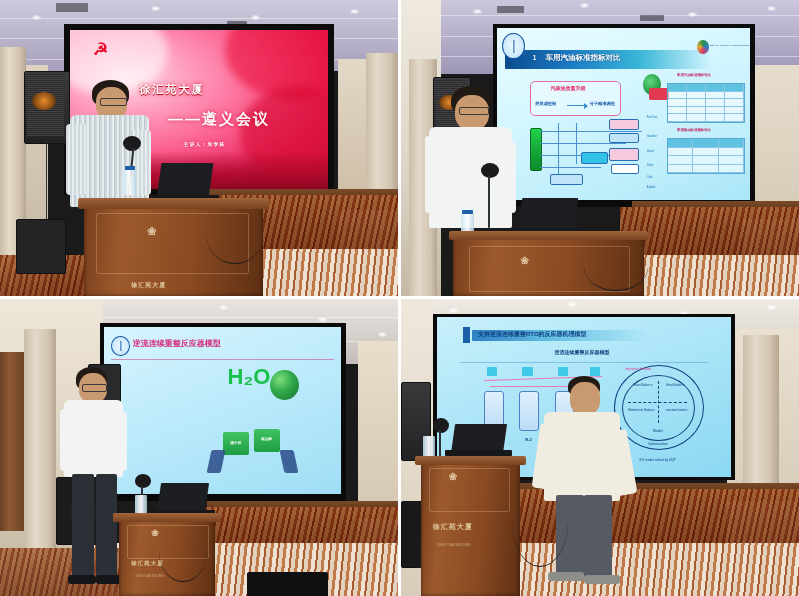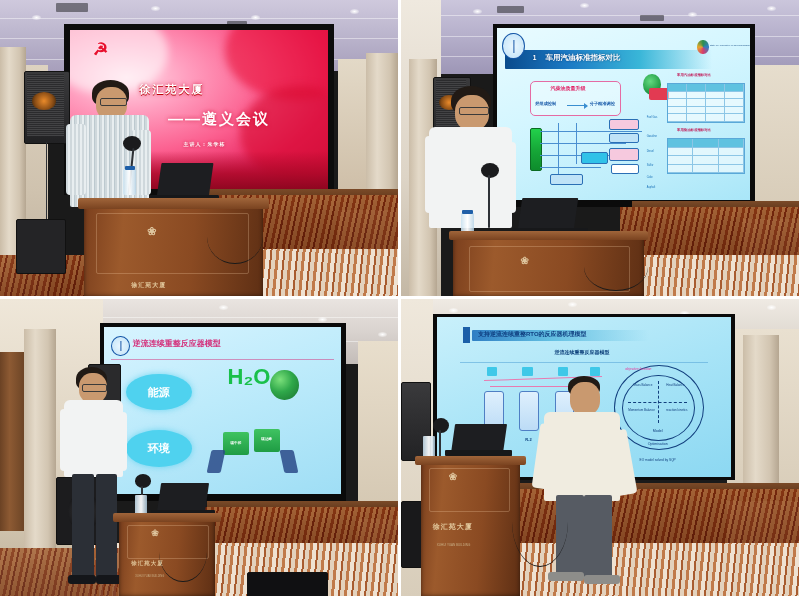--- a/index.html
+++ b/index.html
@@ -396,26 +396,20 @@
       <div class="wall" style="left:90%;top:14%;width:10%;height:86%;
             background:linear-gradient(180deg,#e8decc 0%,#cbbda6 100%)"></div>
 
       <div class="led-frame" style="left:25%;top:8%;width:62%;height:60%;background:#0a0a0a;"></div>
       <div class="led" style="left:26.2%;top:9.5%;width:59.6%;height:56%;">
         <div class="slide-cyan2">
           <div class="logo-circ" style="left:3%;top:5%;width:7%;height:11%"></div>
           <div class="cy-sub2" style="left:12%;top:6.5%;font-size:8px;color:#d4307b;">逆流连续重整反应器模型</div>
           <div class="fs-line" style="left:3%;top:19%;width:94%;height:.8px;background:#d4307b;opacity:.5"></div>
 
-          <div class="oval" style="left:9%;top:28%;width:28%;height:22%">
-            <span style="font-size:11px;">能源</span>
-          </div>
-          <div class="oval" style="left:9%;top:62%;width:28%;height:22%">
-            <span style="font-size:11px;">环境</span>
-          </div>
 
           <div class="h2o" style="left:52%;top:22%;font-size:22px;">H₂O</div>
           <div class="globe" style="left:70%;top:26%;width:12%;height:18%"></div>
 
           <div class="gbox" style="left:50%;top:63%;width:11%;height:14%;font-size:3.6px;">碳中和</div>
           <div class="gbox" style="left:63%;top:61%;width:11%;height:14%;font-size:3.6px;">碳达峰</div>
           <div class="handfig" style="left:44%;top:74%;width:6%;height:14%"></div>
           <div class="handfig" style="left:75%;top:74%;width:6%;height:14%;transform:skewX(12deg)"></div>
         </div>
       </div>

